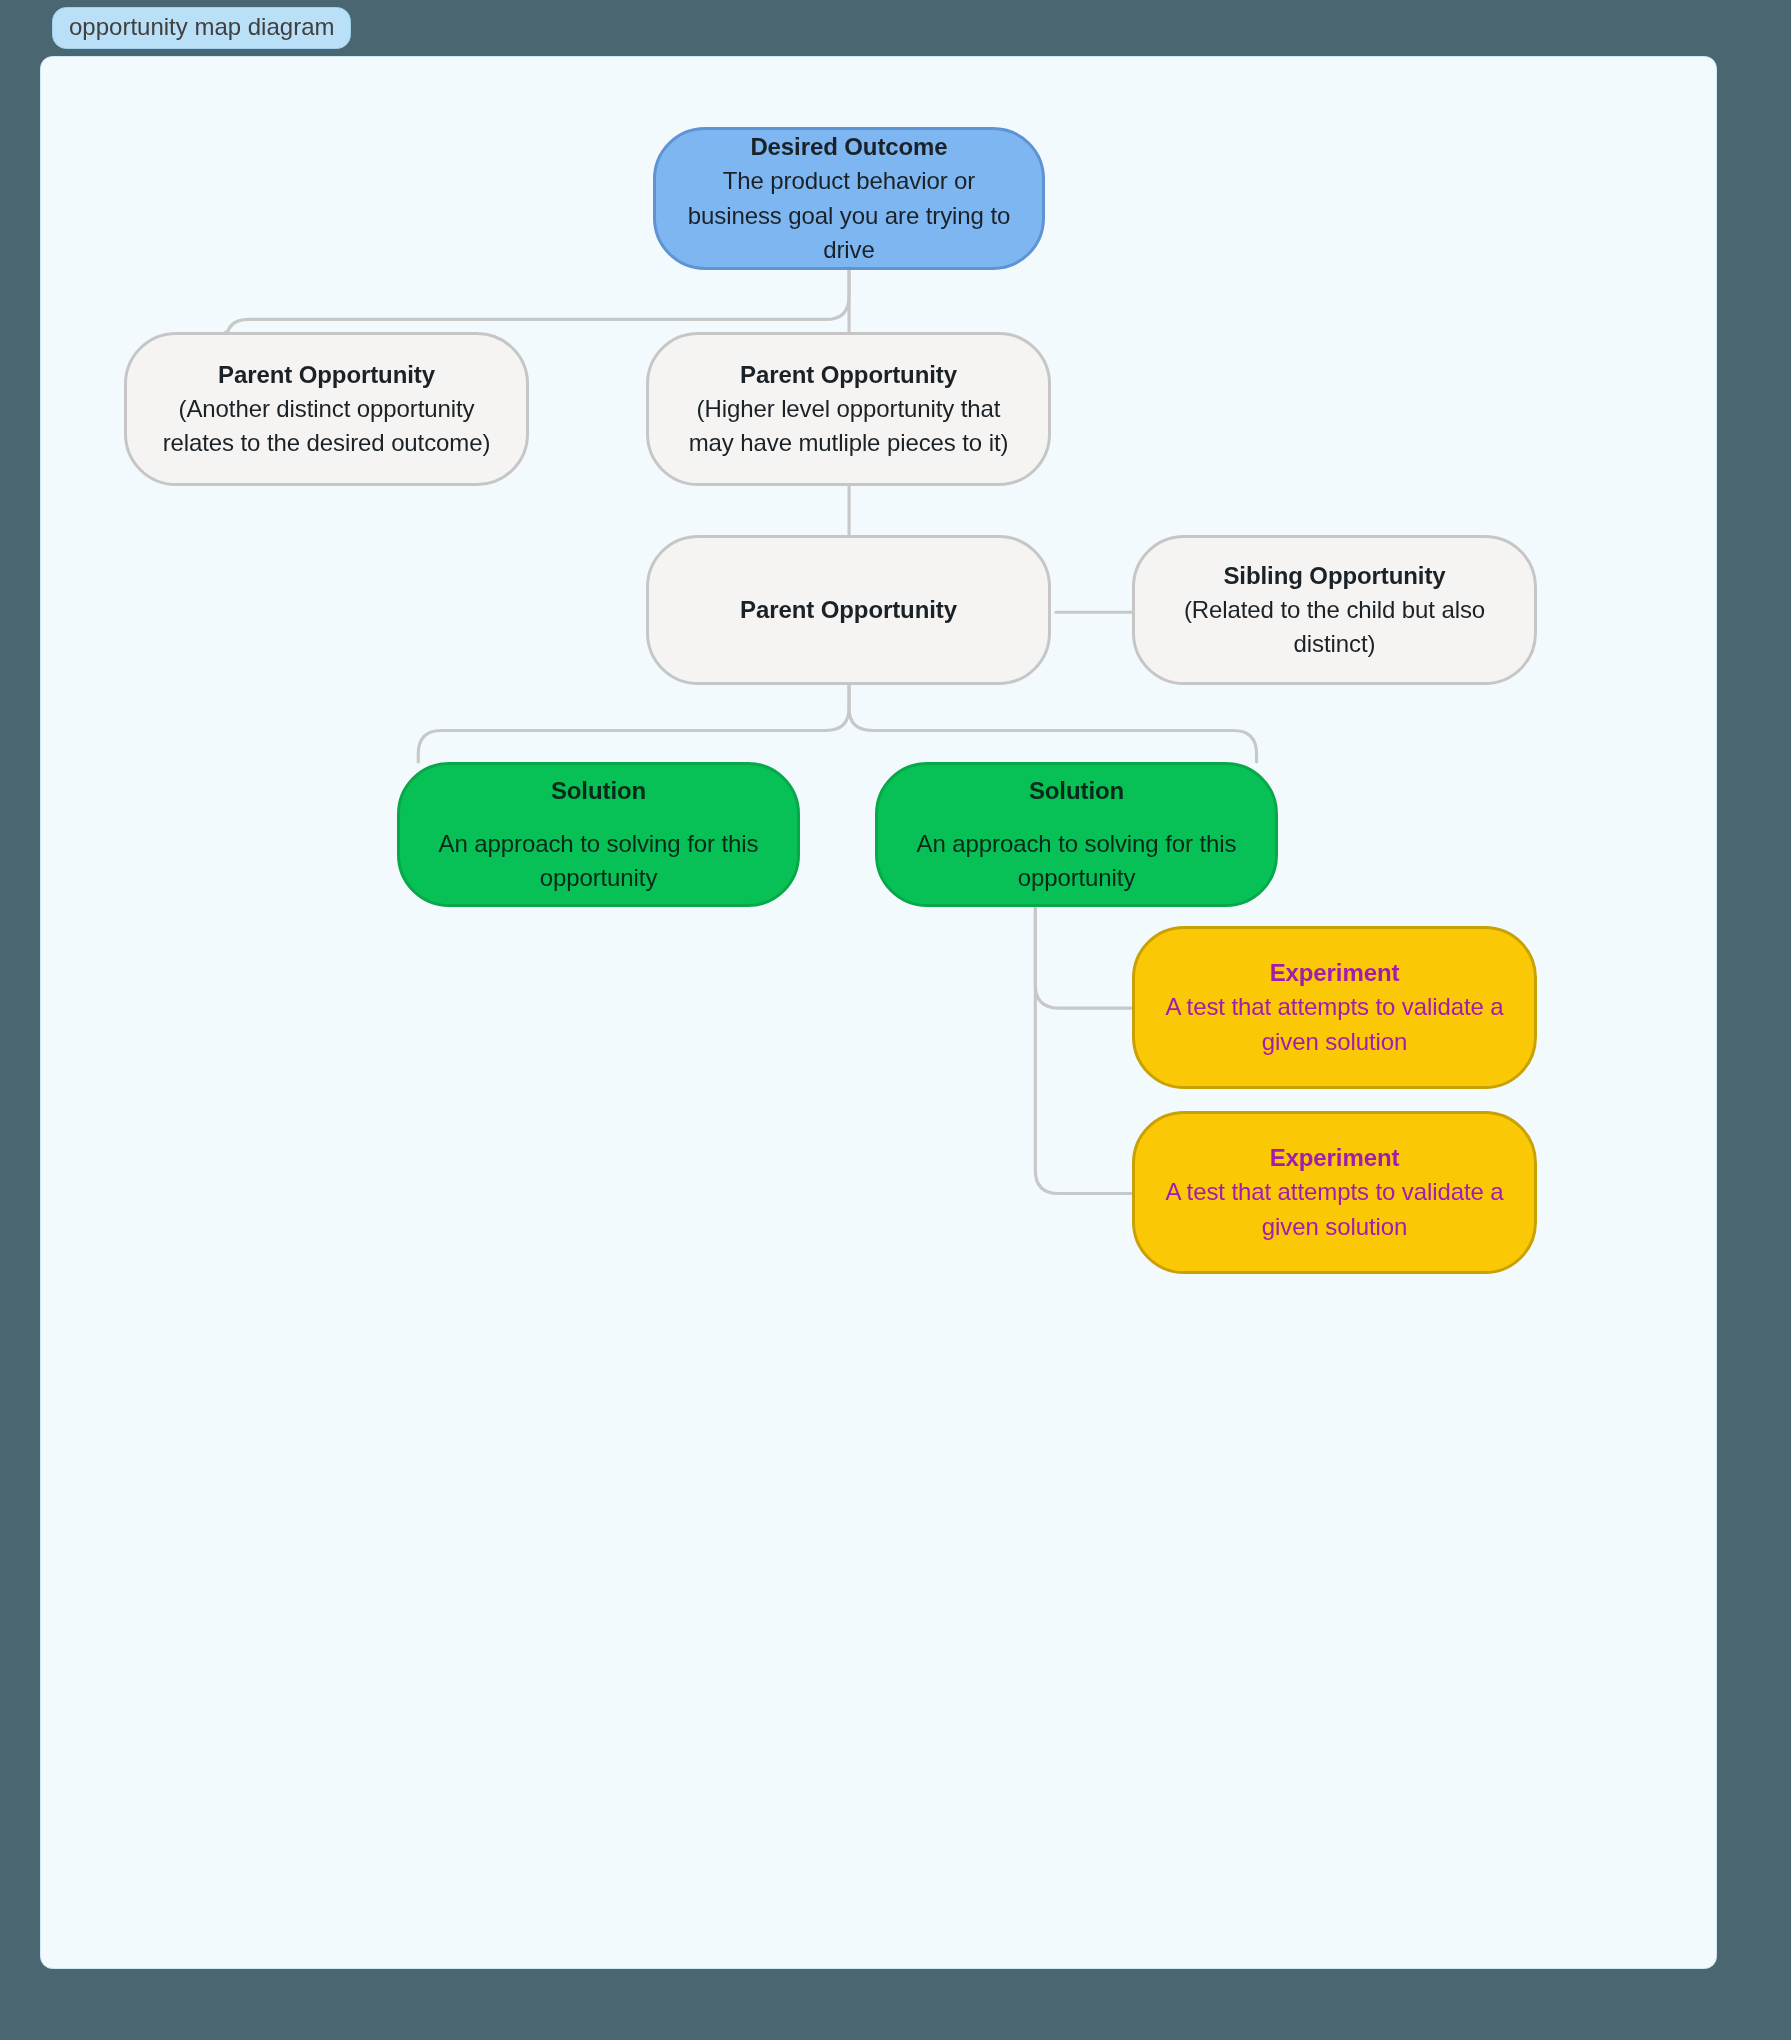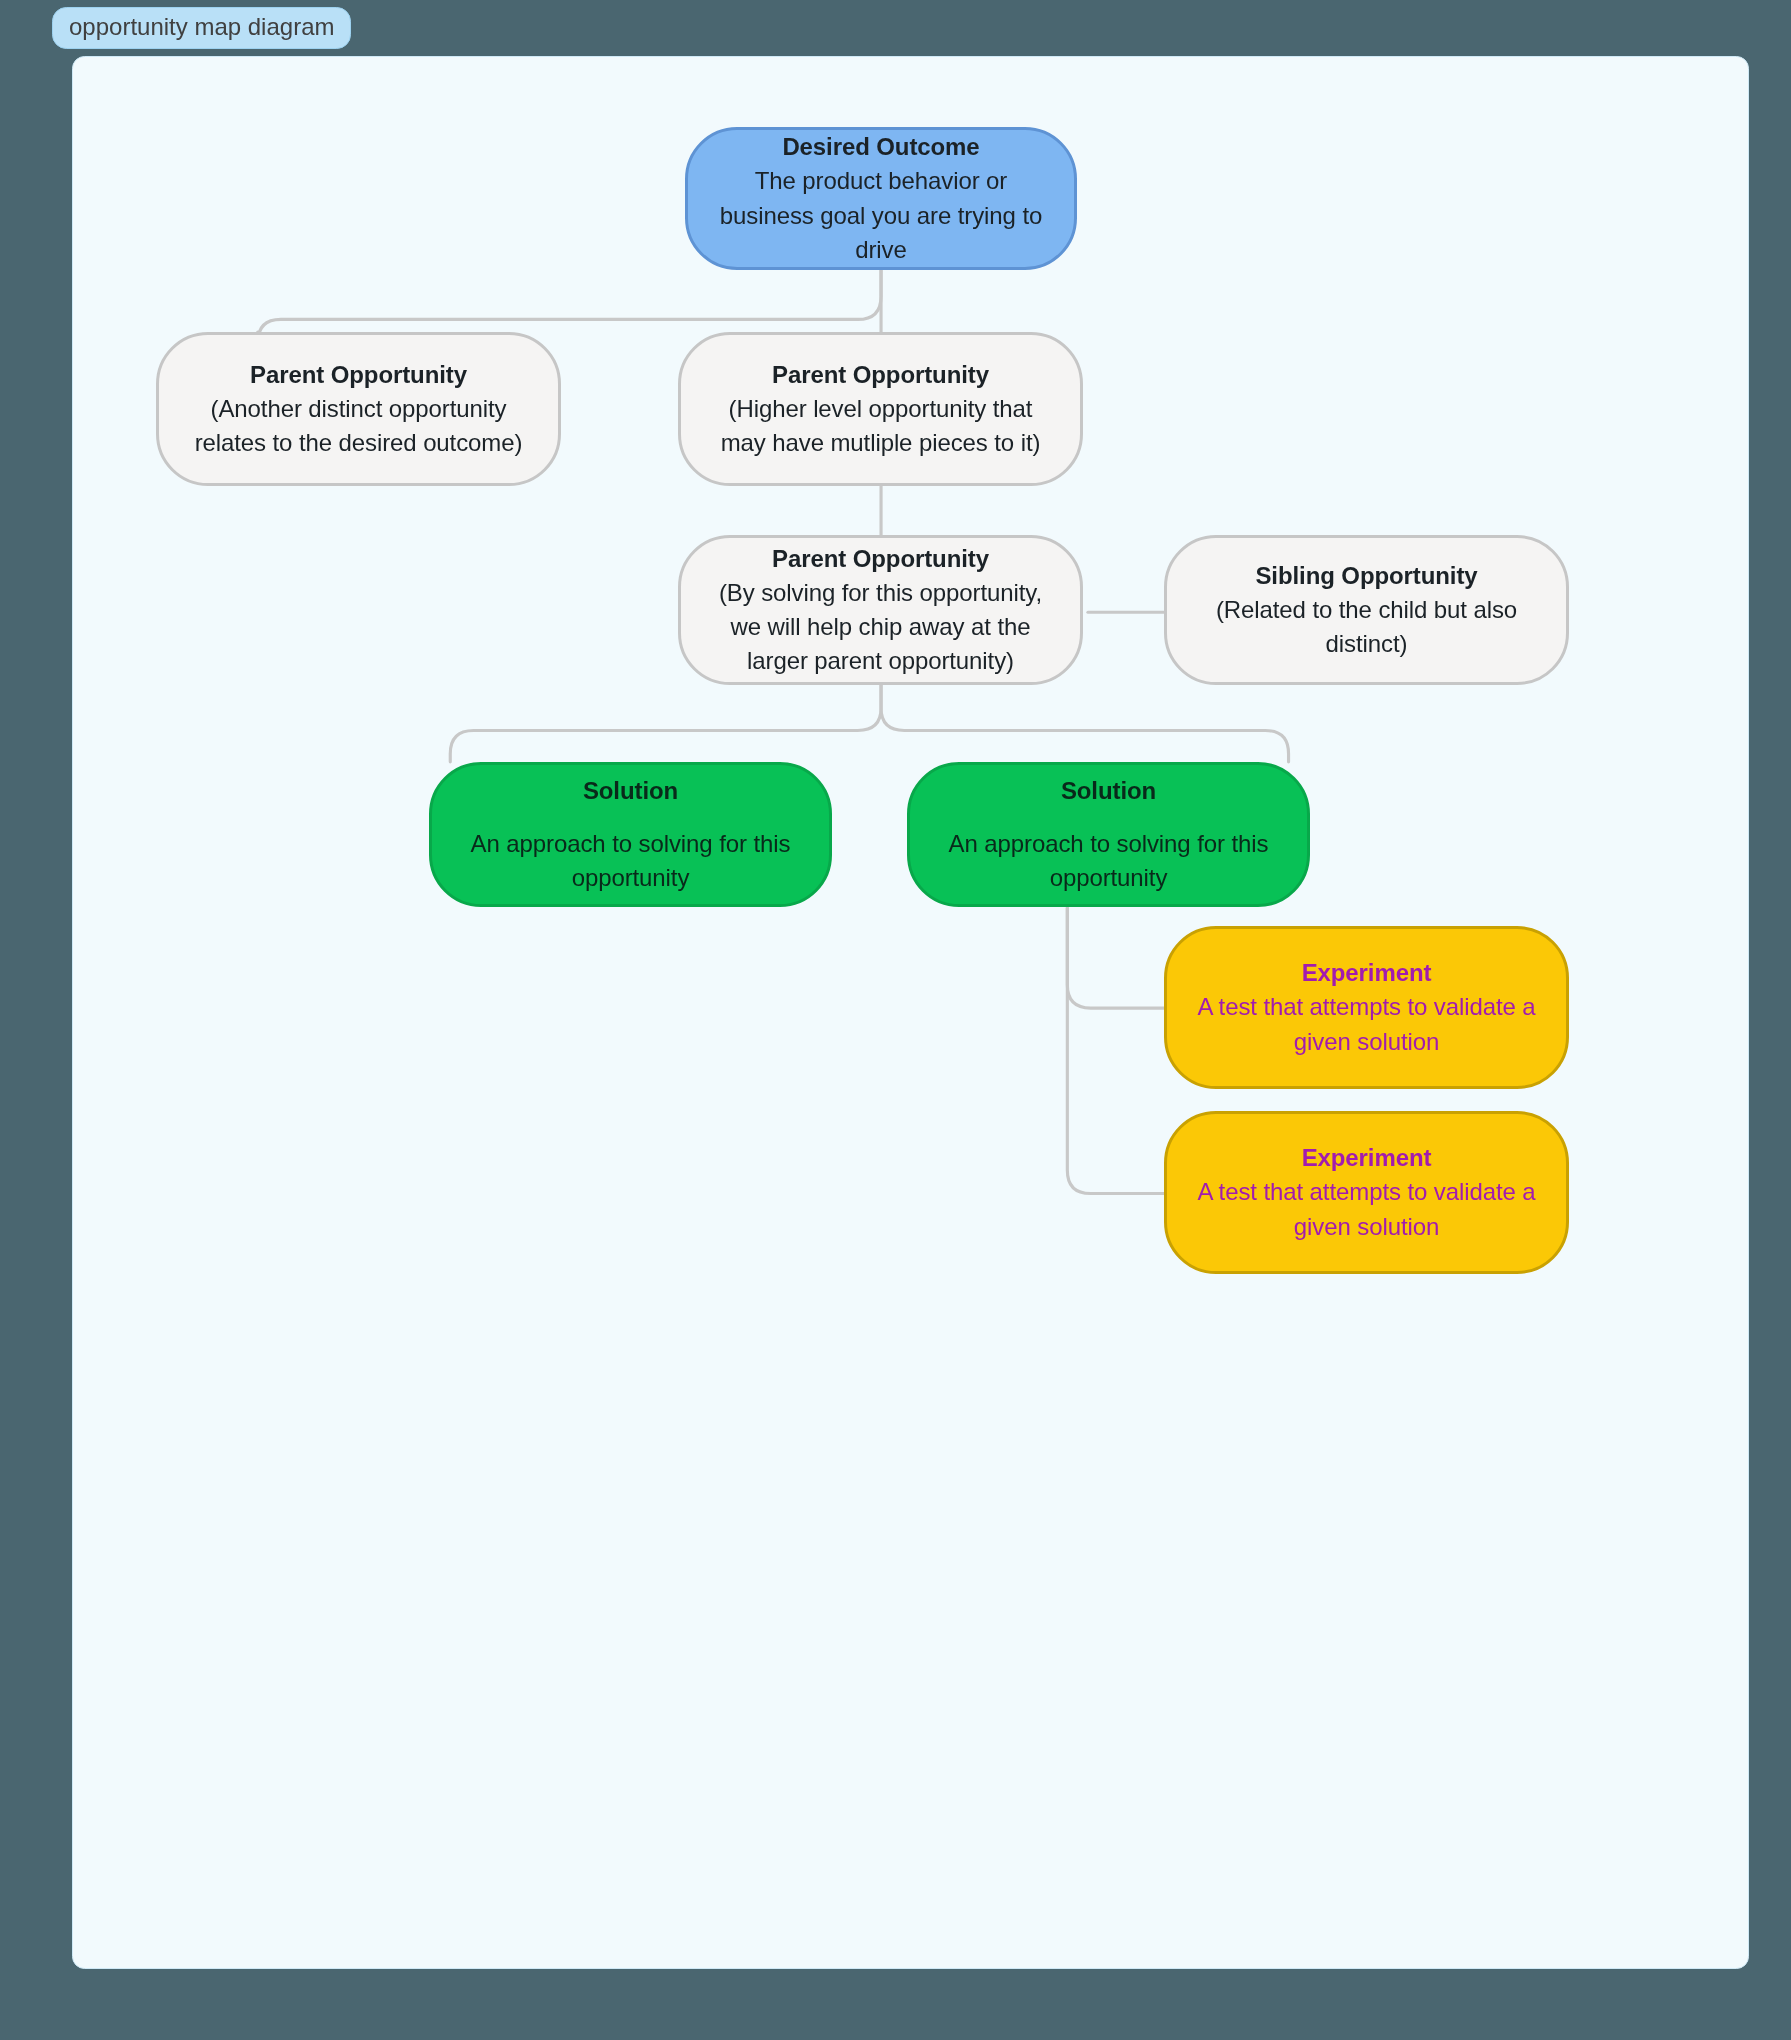--- a/index.html
+++ b/index.html
@@ -28,21 +28,21 @@
     font-size: 24px;
     line-height: 1;
     color: #404040;
     white-space: nowrap;
     z-index: 40;
   }
 
   
   #canvas {
     position: absolute;
-    left: 72px;
+    left: 40px;
     top: 56px;
     width: 1677px;
     height: 1913px;
     background: #f2fafd;
     border: 1.8px solid #cfe9f6;
     border-radius: 12.5px;
     box-sizing: border-box;
     overflow: hidden;
   }
 
@@ -124,21 +124,20 @@
     <div class="n-desc">(Another distinct opportunity relates to the desired outcome)</div>
   </div>
 
   <div class="node neutral" style="left:605px; top:275px; width:405px; height:154px;">
     <div class="n-title">Parent Opportunity</div>
     <div class="n-desc">(Higher level opportunity that may have mutliple pieces to it)</div>
   </div>
 
   <div class="node neutral" style="left:605px; top:478px; width:405px; height:150px;">
     <div class="n-title">Parent Opportunity</div>
-    <div class="n-desc">(By solving for this opportunity, we will help chip away at the larger parent opportunity)</div>
   </div>
 
   <div class="node neutral" style="left:1091px; top:478px; width:405px; height:150px;align-items:center;">
     <div class="n-title">Sibling Opportunity</div>
     <div class="n-desc">(Related to the child but also distinct)</div>
   </div>
 
   <div class="node solution" style="left:356px; top:705px; width:403px; height:145px;">
     <div class="n-title">Solution</div>
     <div class="n-desc">An approach to solving for this opportunity</div>

